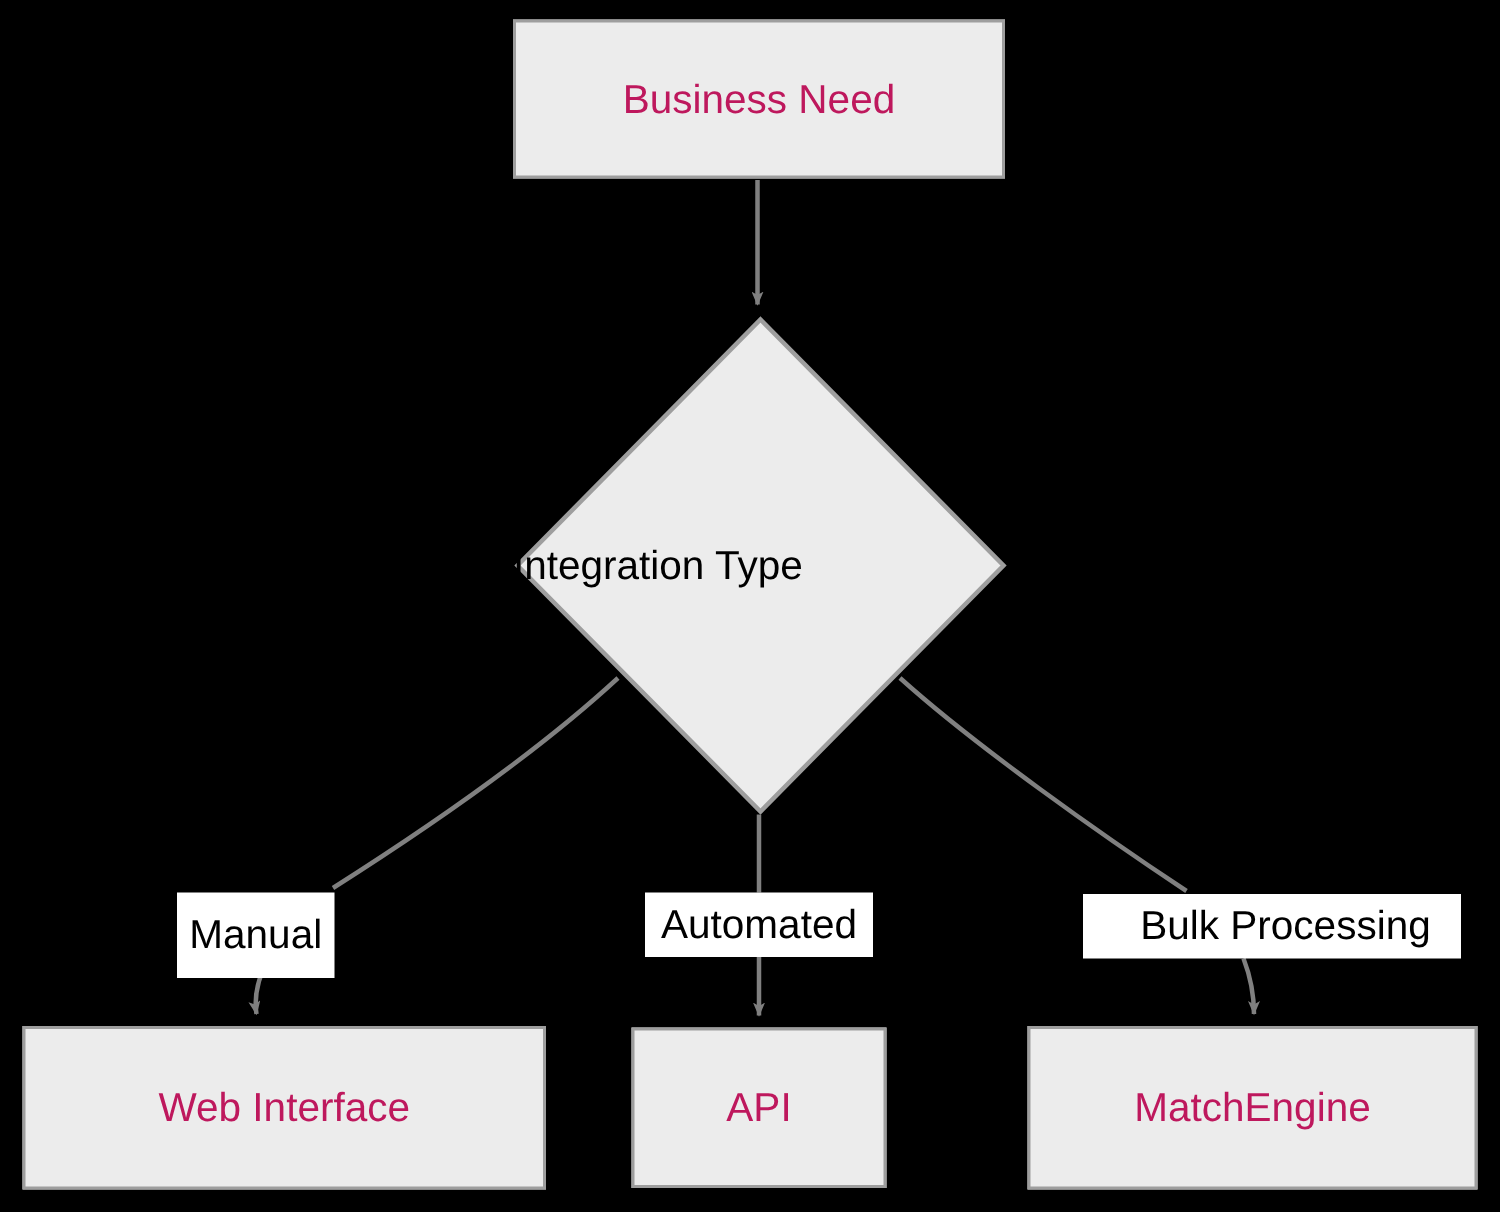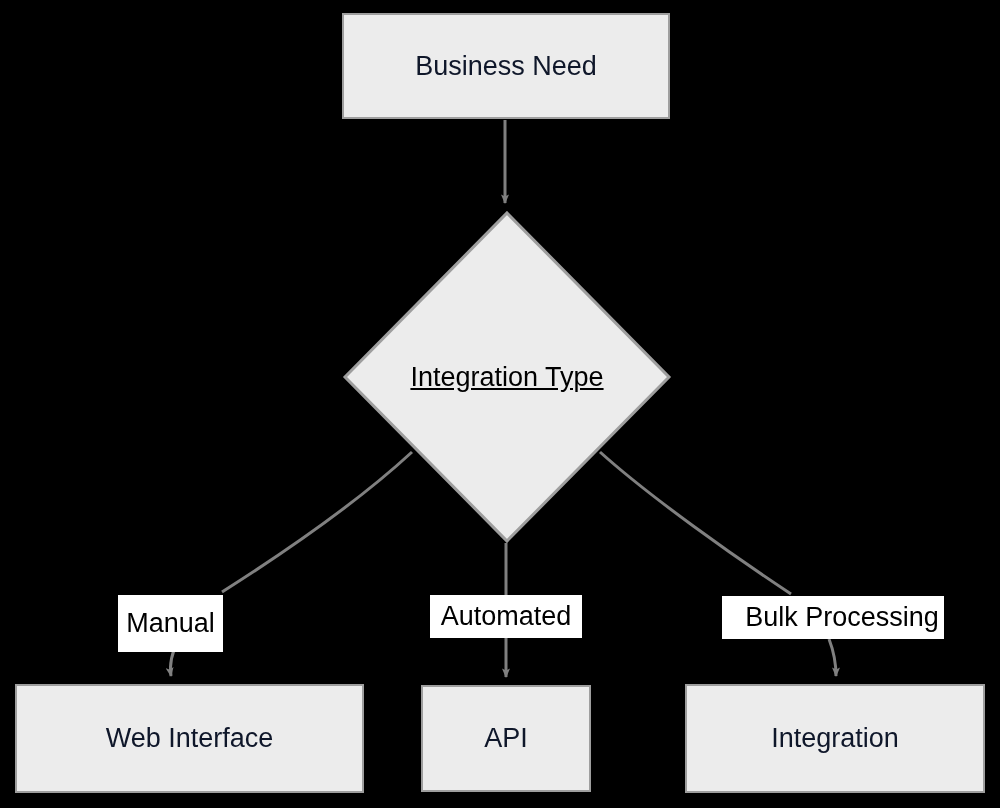--- a/index.html
+++ b/index.html
@@ -35,28 +35,26 @@
     align-items: center;
     justify-content: center;
     color: #000000;
     font-size: 27px;
     font-family: "Liberation Sans", sans-serif;
     letter-spacing: 0px;
     white-space: nowrap;
   }
   .node-label {
     line-height: 1;
-    color: #0f172a;
+    color: #be185d;
   }
   .decision {
     position: absolute;
     display: flex;
     align-items: center;
-    justify-content: center;
-    text-decoration: underline;
   }
   .decision-svg {
     position: absolute;
     left: 0;
     top: 0;
   }
   .decision-label {
     position: relative;
     z-index: 2;
     font-size: 27px;
@@ -119,29 +117,29 @@
   </div>
 
   <div class="edge-label" style="left:118px; top:595px; width:105px; height:57px;">
     <span>Manual</span>
   </div>
 
   <div class="edge-label" style="left:430px; top:595px; width:152px; height:43px;text-align:center;">
     <span>Automated</span>
   </div>
 
-  <div class="edge-label" style="left:722px; top:596px; width:222px; height:43px;padding-left:20px;">
+  <div class="edge-label" style="left:722px; top:596px; width:252px; height:43px;padding-left:20px;">
     <span>Bulk Processing</span>
   </div>
 
   <div class="node" style="left:15px; top:684px; width:349px; height:109px;">
     <span class="node-label">Web Interface</span>
   </div>
 
   <div class="node" style="left:421px; top:685px; width:170px; height:107px;">
     <span class="node-label">API</span>
   </div>
 
   <div class="node" style="left:685px; top:684px; width:300px; height:109px;">
-    <span class="node-label">Integration</span>
+    <span class="node-label">MatchEngine</span>
   </div>
 
 </div>
 
 </body></html>

